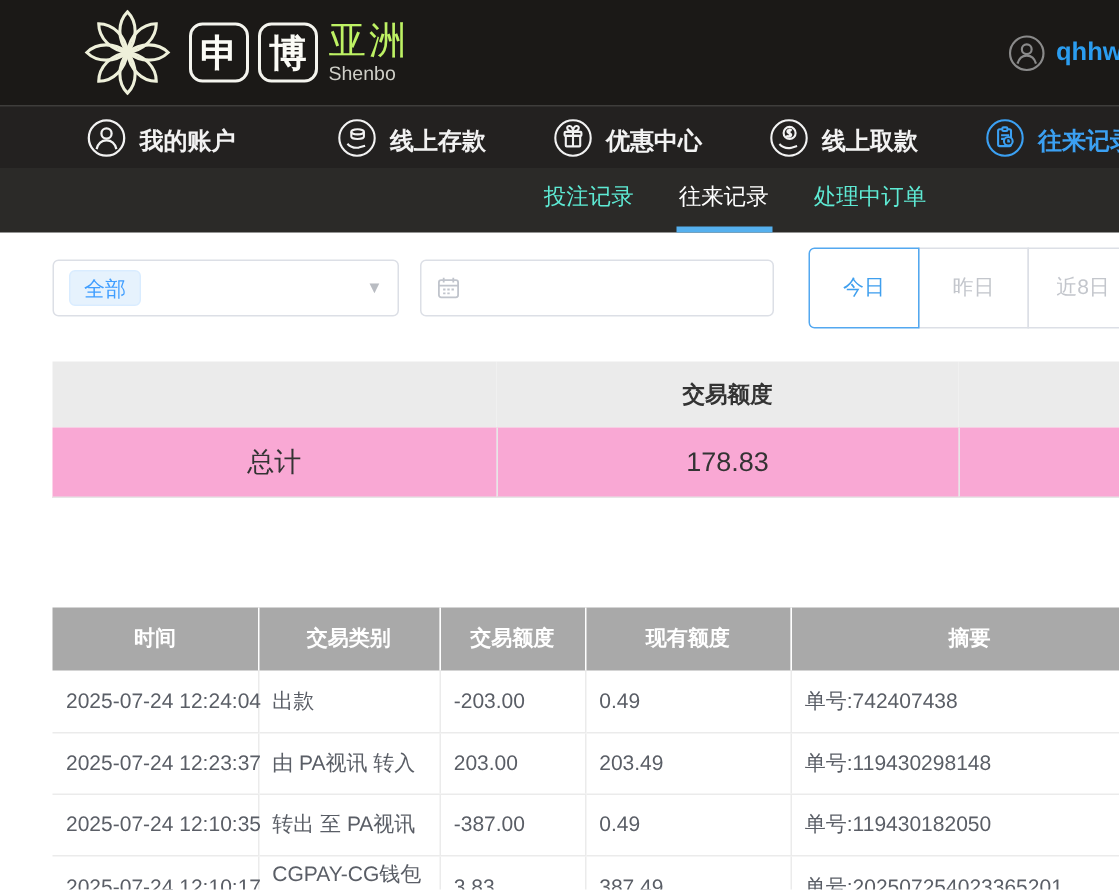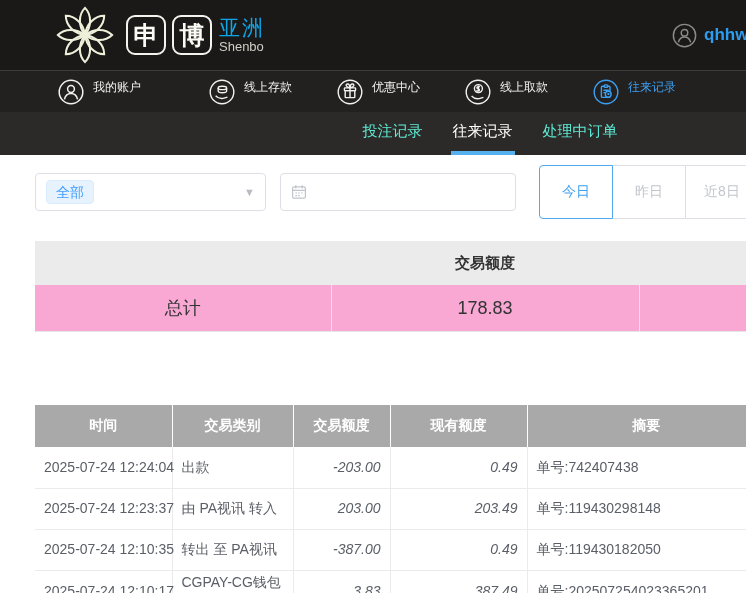--- a/index.html
+++ b/index.html
@@ -8,29 +8,29 @@
   .page{width:980px;position:relative;}
 
   
   .top-header{height:70px;background:#1b1917;display:flex;align-items:center;position:relative;}
   .logo-wrap{display:flex;align-items:center;margin-left:52px;}
   .logo-flower{width:66px;height:62px;margin-right:8px;}
   .logo-boxes{display:flex;gap:6px;margin-right:7px;}
   .logo-box{width:36px;height:36px;border:2px solid #f4f4ee;border-radius:9px;display:flex;align-items:center;justify-content:center;
             color:#fbfbf6;font-size:25px;font-weight:bold;}
   .logo-region{display:flex;flex-direction:column;line-height:1;}
-  .logo-region .cn{color:#0ea5e9;font-size:21px;letter-spacing:2px;}
+  .logo-region .cn{color:#bef264;font-size:25px;letter-spacing:2px;}
   .logo-region .en{color:#cfcfc8;font-size:13px;margin-top:2px;}
   .user-wrap{position:absolute;left:672px;top:0;height:70px;display:flex;align-items:center;gap:7px;}
   .user-wrap svg{flex:0 0 auto;}
   .user-name{color:#2b9df0;font-size:17px;font-weight:bold;white-space:nowrap;}
 
   
   .main-nav{height:41px;background:#232120;border-top:1px solid #3e3d3b;display:flex;align-items:center;padding-left:58px;}
-  .nav-item{display:flex;align-items:flex-start;gap:9px;color:#f2f2f2;font-size:12px;cursor:pointer;margin-right:45px;white-space:nowrap;}
+  .nav-item{display:flex;align-items:flex-end;gap:9px;color:#f2f2f2;font-size:16px;cursor:pointer;margin-right:45px;white-space:nowrap;font-weight:bold;}
   .nav-item.first{margin-right:68px;}
   .nav-item.active{color:#3ba0f2;}
   .nav-item svg{display:block;}
 
   
   .sub-nav{height:43px;background:#2b2a28;display:flex;justify-content:center;align-items:stretch;gap:26px;}
   .tab{color:#5eead4;font-size:15px;display:flex;align-items:center;cursor:pointer;border-bottom:4px solid transparent;padding:0 2px;box-sizing:border-box;}
   .tab.active{color:#ffffff;border-bottom-color:#55b0ee;}
 
   
@@ -60,21 +60,21 @@
   
   .records-table{margin:73px 0 0 35px;width:730px;border-collapse:collapse;table-layout:fixed;}
   .records-table th{background:#a9a9a9;color:#ffffff;font-size:14px;font-weight:bold;height:40px;text-align:center;border-left:1px solid #fff;}
   .records-table th:first-child{border-left:none;}
   .records-table td{height:41px;font-size:14px;color:#5a5e66;border-bottom:1px solid #ebebeb;padding:2px 9px;box-sizing:border-box;
                     word-break:break-all;line-height:1.35;}
   .records-table td + td{border-left:1px solid #ebebeb;}
   .col-r1{width:137px;} .col-r2{width:121px;} .col-r3{width:97px;} .col-r4{width:137px;} .col-r5{width:238px;}
   td.c-time{text-align:center;white-space:nowrap;}
   td.c-type{text-align:left;}
-  td.c-amount,td.c-balance{text-align:right;font-style:italic;}
+  td.c-amount,td.c-balance{text-align:left;}
   td.c-memo{text-align:left;}
 </style>
 </head>
 <body>
 
 <div class="viewport">
 <div class="page">
 
   <div class="top-header">
     <div class="logo-wrap">

